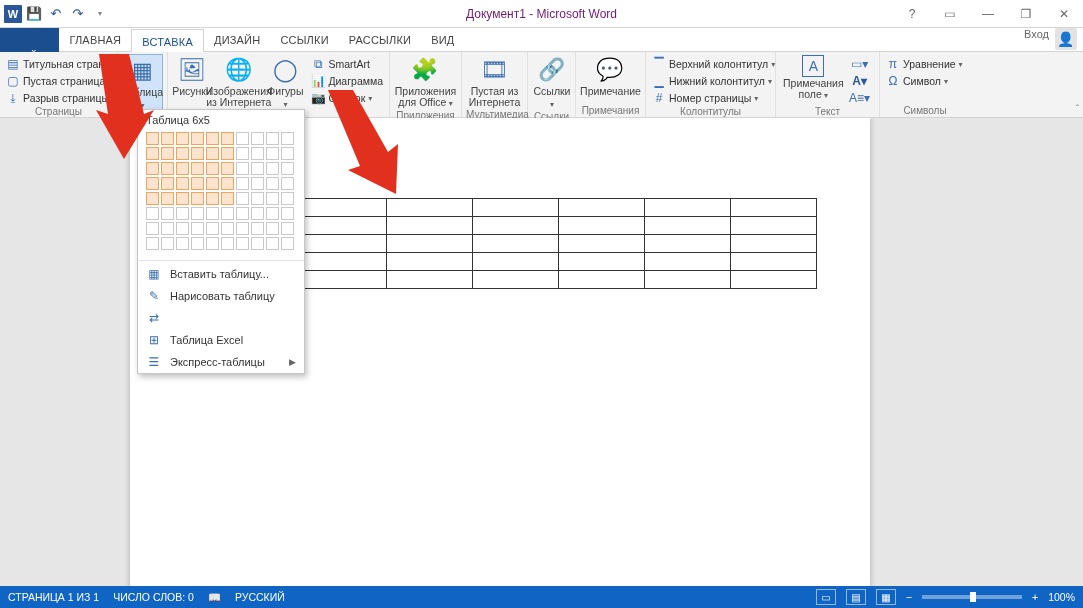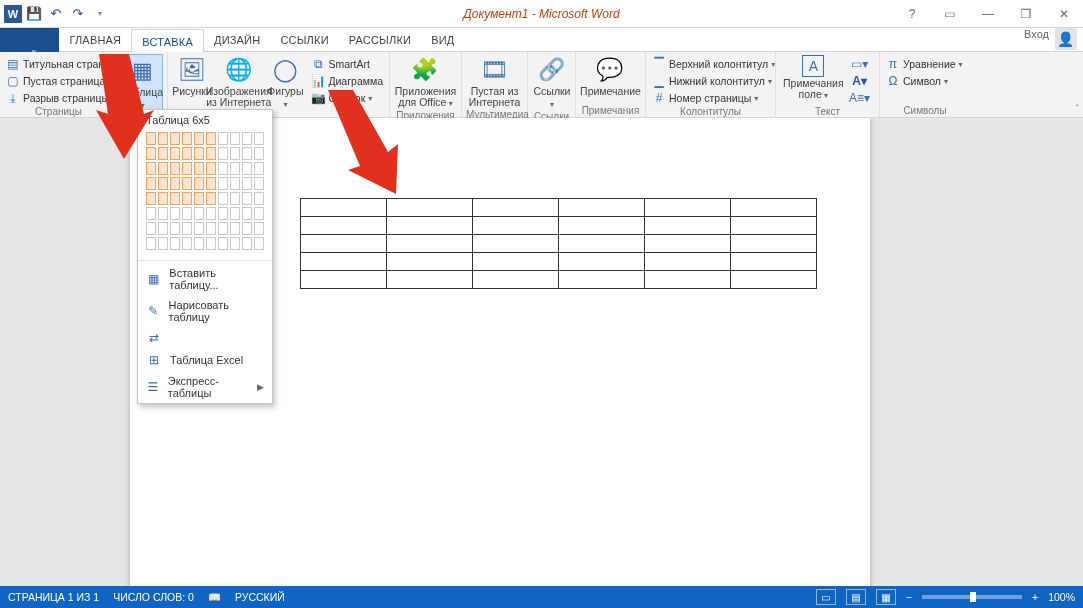--- a/index.html
+++ b/index.html
@@ -2,21 +2,21 @@
 <html><head>
 <meta charset="utf-8">
 <style>
 * { margin: 0; padding: 0; box-sizing: border-box; font-family: "Segoe UI", Tahoma, sans-serif; }
 body { width: 1083px; height: 608px; background: #fff; overflow: hidden; position: relative; font-size: 11px; }
 
 
 .titlebar { height: 28px; background: #fff; border-bottom: 1px solid #d4d4d4; display: flex; align-items: center; position: relative; }
 .qat { display: flex; align-items: center; padding-left: 4px; gap: 2px; }
 .qat-icon { width: 20px; height: 20px; display: flex; align-items: center; justify-content: center; color: #2a579a; font-size: 13px; }
-.title-center { position: absolute; left: 50%; transform: translateX(-50%); color: #c2410c; font-size: 12px; font-style: italic; }
+.title-center { position: absolute; left: 50%; transform: translateX(-50%); color: #701a75; font-size: 12px; }
 .title-right { margin-left: auto; display: flex; gap: 12px; padding-right: 6px; align-items: center; color: #666; }
 .win-btn { width: 26px; text-align: center; font-size: 12px; }
 
 
 .tabbar { height: 24px; background: #fff; display: flex; align-items: stretch; border-bottom: 1px solid #d4d4d4; }
 .tab { padding: 0 10px; line-height: 24px; font-size: 11px; color: #444; text-transform: uppercase; letter-spacing: .2px; }
 .tab.file { background: #1a4e8f; color: #fff; padding: 16px 14px; }
 .tab.active { background: #fff; color: #1a4e8f; border-top: 1px solid #d4d4d4; border-left: 1px solid #d4d4d4; border-right: 1px solid #d4d4d4; position: relative; top: 1px; }
 .tab-right { margin-left: auto; display: flex; align-items: flex-start; gap: 6px; padding-right: 6px; color: #666; font-size: 11px; }
 .avatar { width: 22px; height: 22px; border-radius: 2px; background: #e3e3e3; display:flex; align-items:center; justify-content:center; color:#888; font-size:14px;}
@@ -30,21 +30,21 @@
 .big-btn.sel { background: #d1e3f8; border: 1px solid #8cb4e0; }
 .big-icon { width: 30px; height: 30px; display: flex; align-items: center; justify-content: center; font-size: 22px; color: #3a6fb0; }
 .big-label { font-size: 10.5px; color: #444; text-align: center; line-height: 11px; padding-top: 1px;}
 .small-row { display: flex; align-items: center; gap: 3px; padding: 0 2px; font-size: 10.5px; color: #333; white-space: nowrap; height: 16px;}
 .small-row .sicon { width: 14px; height: 14px; display: flex; align-items:center; justify-content:center; color:#3a6fb0; font-size:12px;}
 .stack { display: flex; flex-direction: column; gap: 1px; }
 .dd-caret::after { content: " ▾"; font-size: 8px; color: #666; }
 .collapse-caret { position: absolute; right: 4px; bottom: 2px; color: #888; font-size: 10px; }
 
 
-.dropdown { position: absolute; left: 137px; top: 109px; width: 136px; background: #fff; border: 1px solid #c6c6c6; box-shadow: 2px 3px 6px rgba(0,0,0,.25); z-index: 30; }
+.dropdown { position: absolute; left: 137px; top: 109px; width: 168px; background: #fff; border: 1px solid #c6c6c6; box-shadow: 2px 3px 6px rgba(0,0,0,.25); z-index: 30; }
 .dd-title { padding: 4px 8px; font-size: 11px; color: #333; }
 .grid-picker { padding: 2px 8px 6px; }
 .gp-row { display: flex; gap: 2px; }
 .gp-cell { width: 13px; height: 13px; border: 1px solid #c9c9c9; background: #fff; margin-bottom: 2px; }
 .gp-cell.on { background: #fde4cf; border-color: #f2a45f; }
 .dd-sep { height: 1px; background: #e3e3e3; margin: 2px 0; }
 .dd-item { display: flex; align-items: center; gap: 8px; padding: 4px 8px; font-size: 11px; color: #333; }
 .dd-item .di-icon { width: 16px; text-align: center; color: #3a6fb0; font-size: 12px; }
 .dd-item.disabled { color: #aaa; }
 .dd-item .arrow { margin-left: auto; font-size: 9px; color: #666; }

